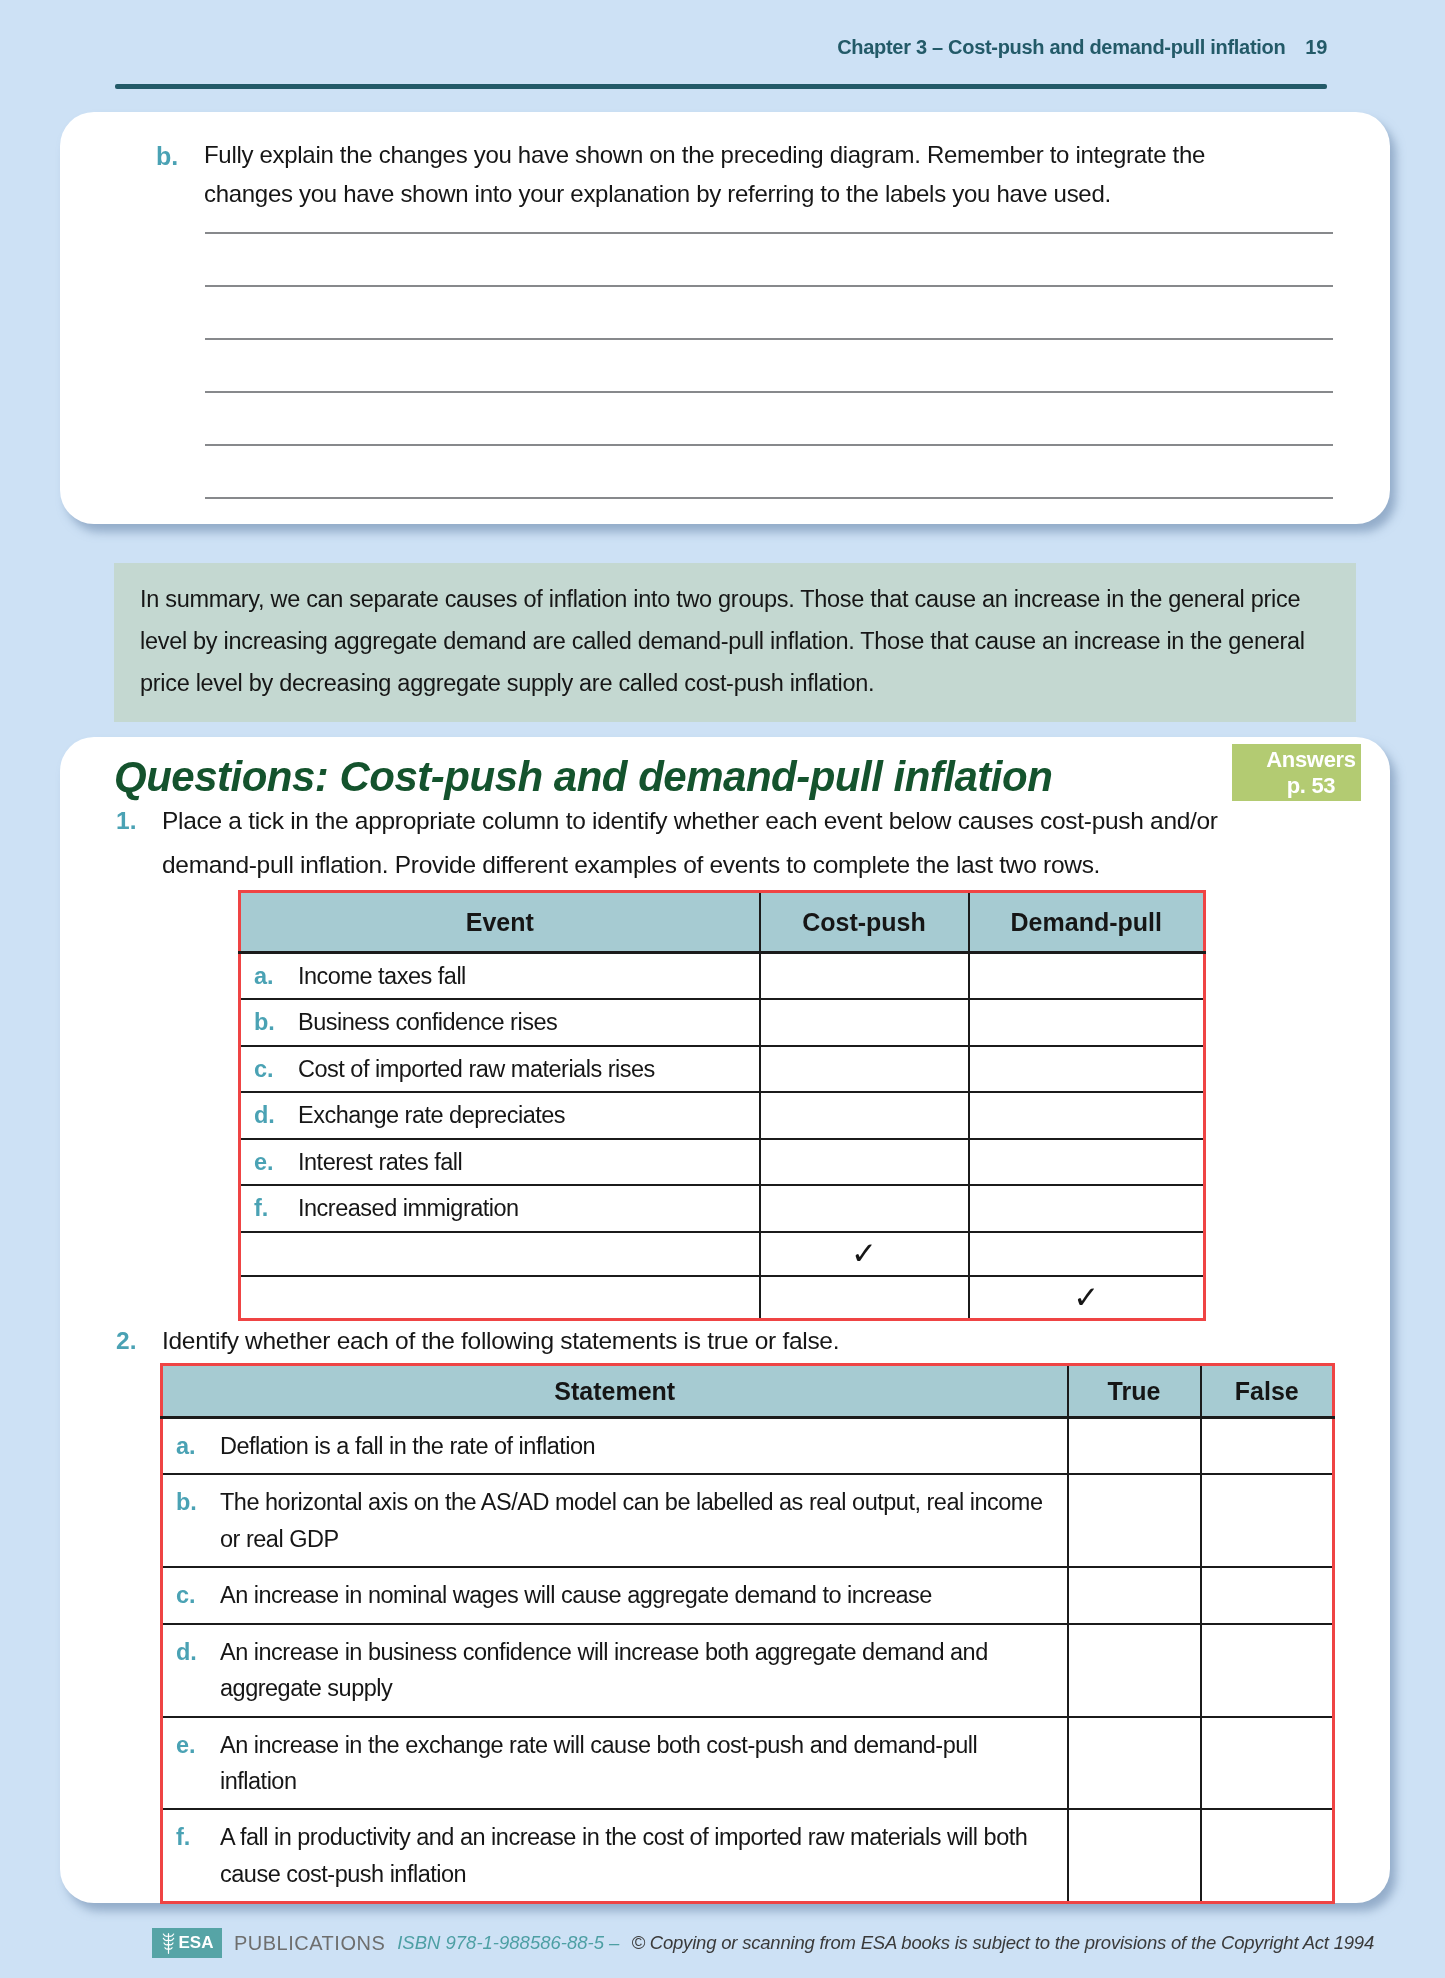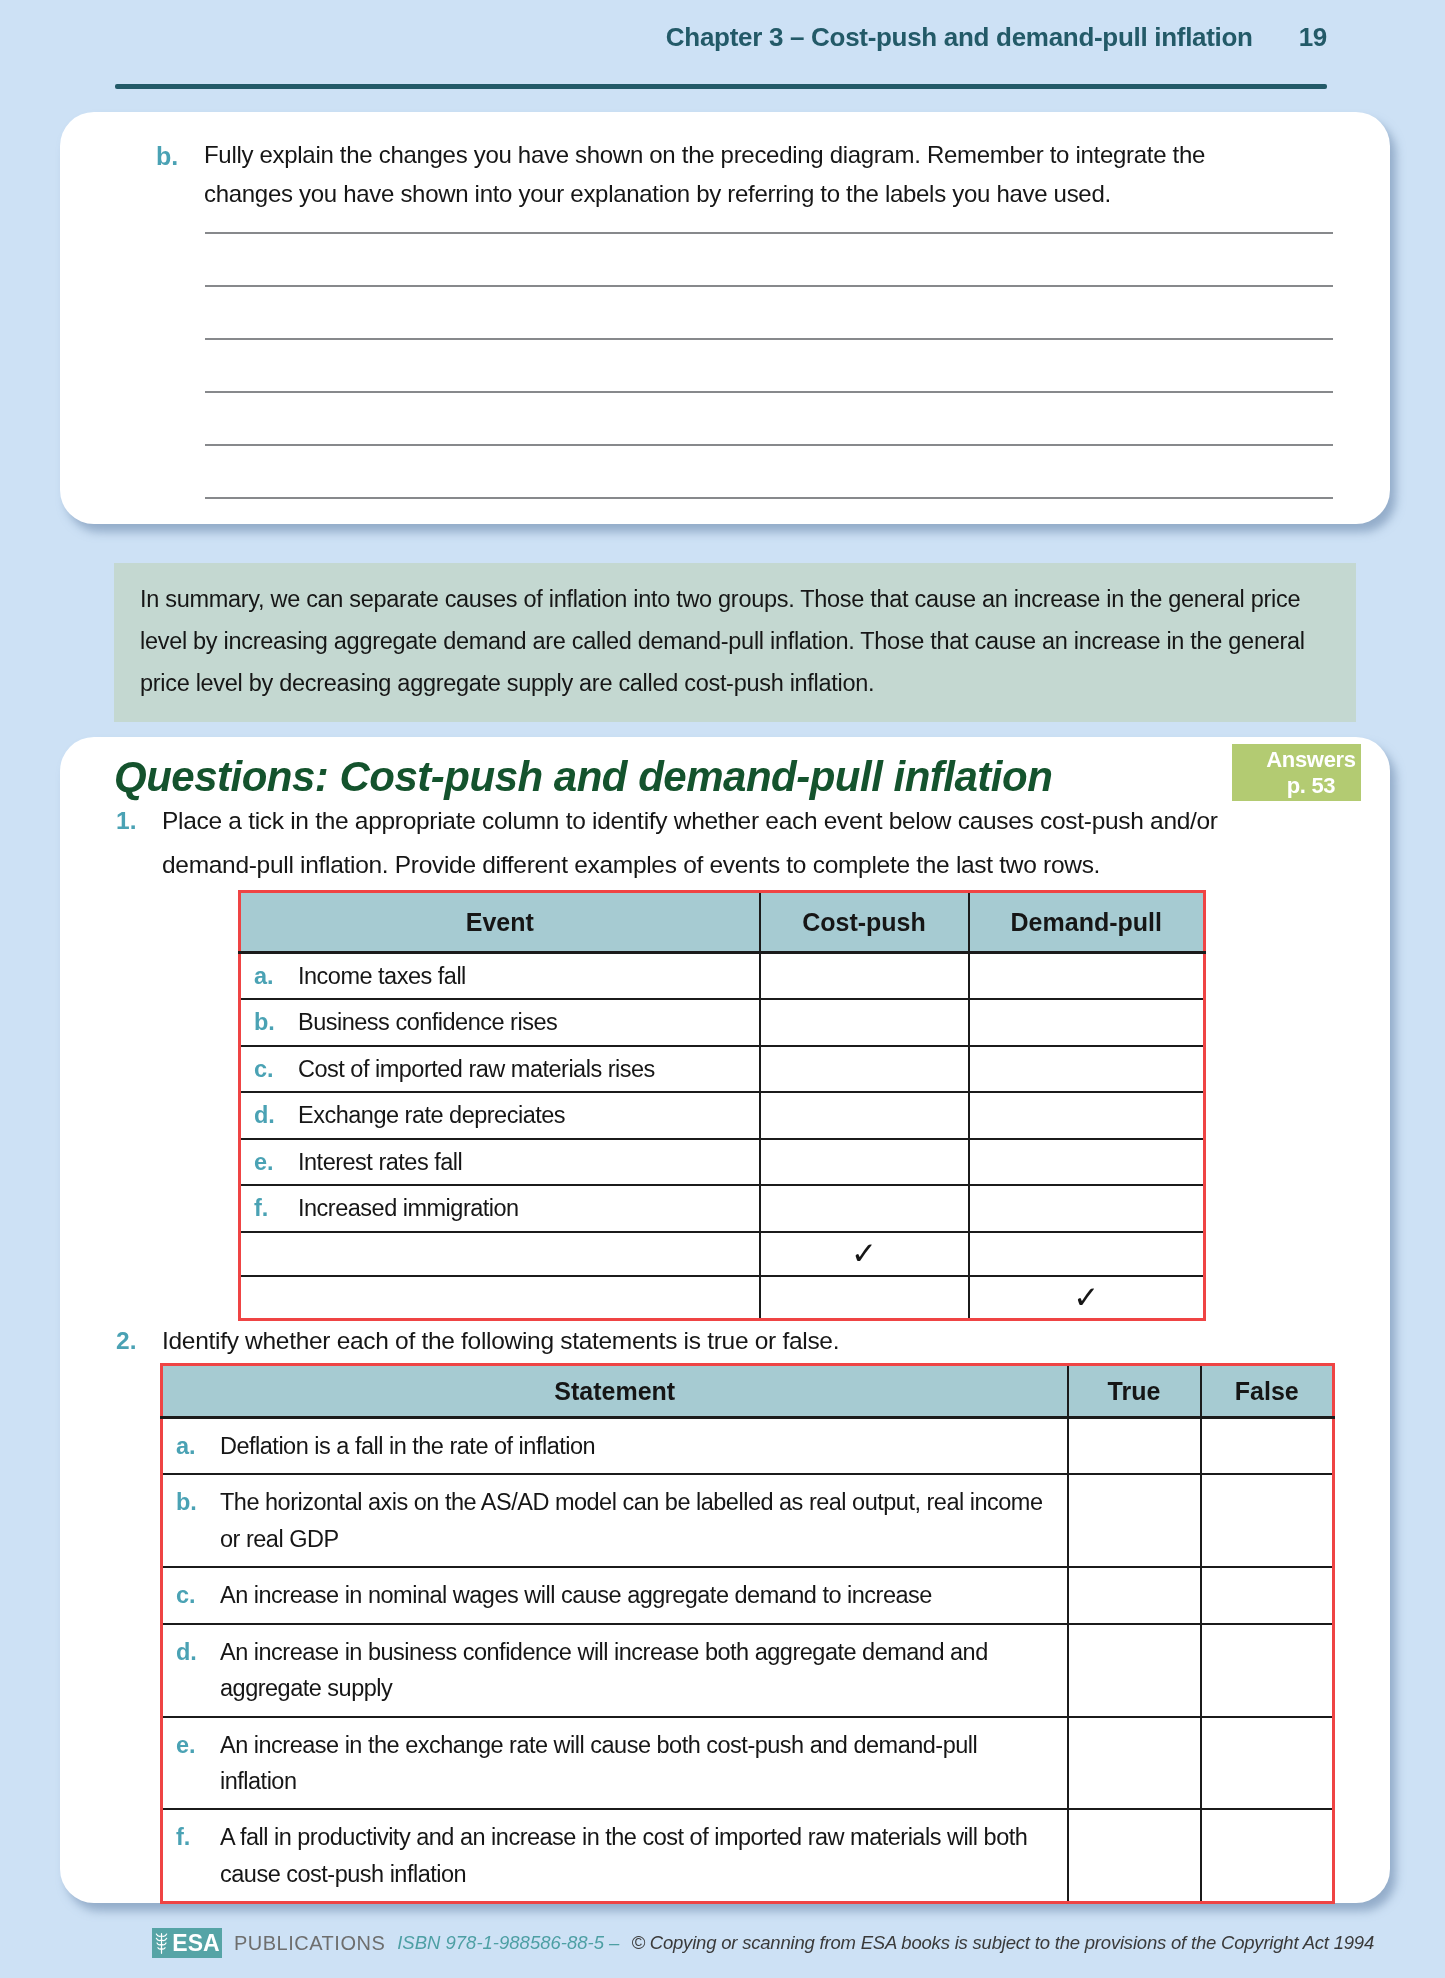--- a/index.html
+++ b/index.html
@@ -3,23 +3,23 @@
 <meta charset="utf-8">
 <style>
   html,body { margin:0; padding:0; background:#cde1f5; }
   .page {
     position:relative; width:1445px; height:1978px; overflow:hidden;
     background:#cde1f5; font-family:"Liberation Sans", sans-serif; color:#161616;
   }
 
   
   .running-head {
-    position:absolute; left:115px; top:22px; width:1212px;
-    display:flex; justify-content:flex-end; align-items:baseline; gap:46px;
-    color:#235a68; font-weight:bold; font-size:26px; letter-spacing:-0.3px;
+    position:absolute; left:115px; top:36px; width:1212px;
+    display:flex; justify-content:flex-end; align-items:baseline; gap:20px;
+    color:#235a68; font-weight:bold; font-size:20px; letter-spacing:-0.3px;
   }
   .head-rule {
     position:absolute; left:115px; top:84px; width:1212px; height:5px;
     background:#235a68; border-radius:2px;
   }
 
   
   .card {
     position:absolute; background:#ffffff; border-radius:34px;
     box-shadow:6px 8px 10px rgba(100,130,165,0.55);
@@ -98,21 +98,21 @@
   .t2 tr.h84  { height:84px; }
 
   
   .footer {
     position:absolute; left:152px; top:1926px; height:34px;
     display:flex; align-items:center; gap:12px; white-space:nowrap;
   }
   .esa-logo {
     width:70px; height:30px; background:#56a4a6; color:#ffffff;
     display:flex; align-items:center; justify-content:center; gap:3px;
-    font-weight:bold; font-size:23px; flex:none;
+    font-weight:bold; font-size:17px; flex:none;
   }
   .publisher { color:#6e6e6e; font-size:20px; letter-spacing:0.5px; }
   .isbn { color:#4d9fa4; font-size:18.5px; font-style:italic; }
   .copyright { color:#3a3a3a; font-size:18.5px; font-style:italic; letter-spacing:-0.2px; }
 </style>
 </head>
 <body>
 
 <div class="page">
 

